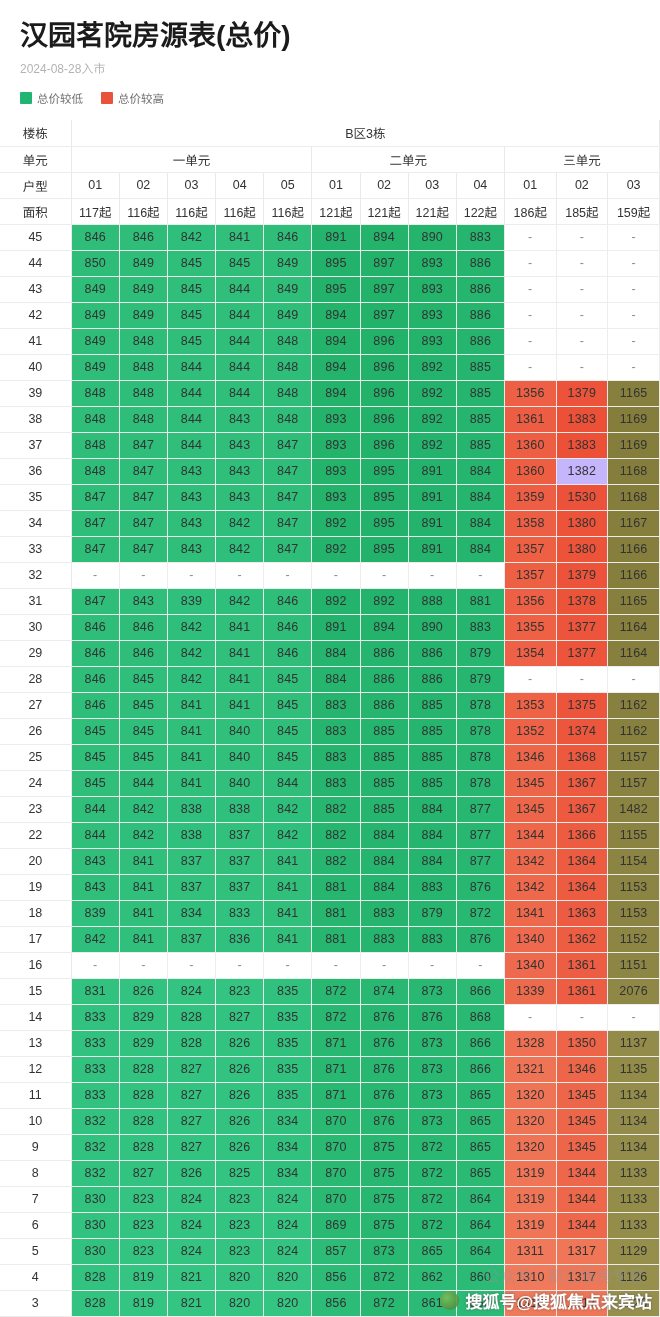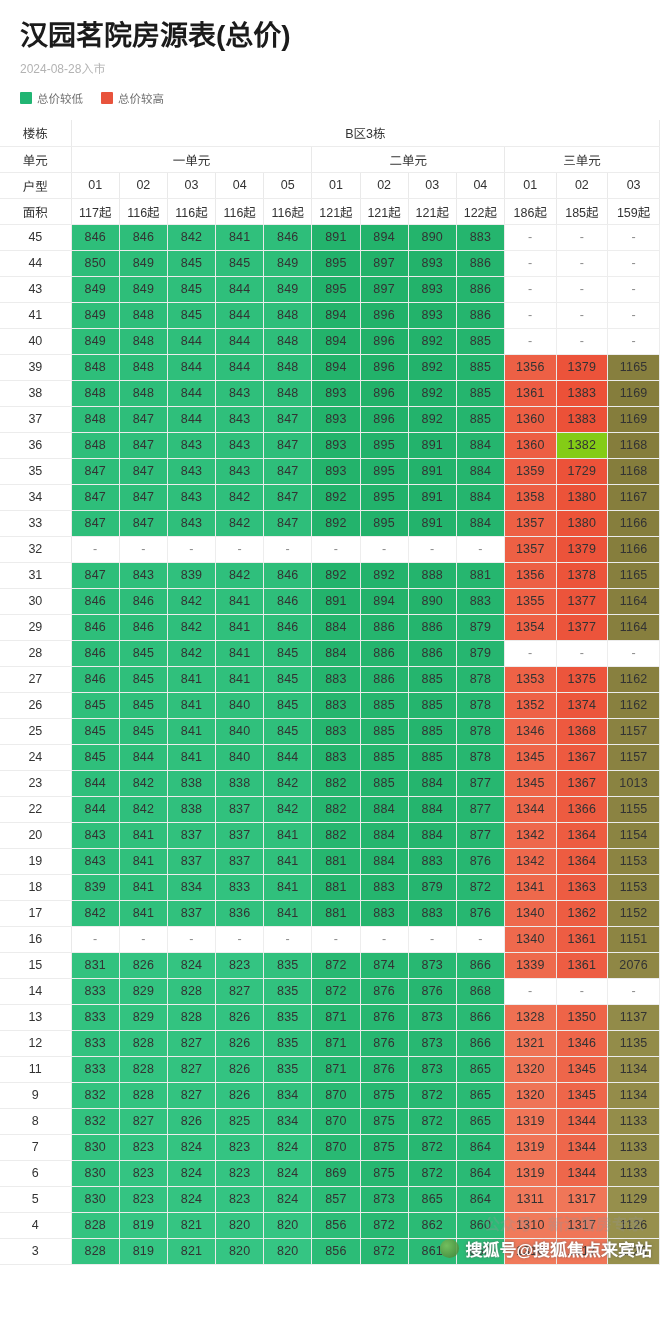--- a/index.html
+++ b/index.html
@@ -263,20 +263,35 @@
             <td class="cell" style="background: rgb(46, 190, 121);">849</td>
             <td class="cell" style="background: rgb(34, 178, 107);">895</td>
             <td class="cell" style="background: rgb(34, 178, 106);">897</td>
             <td class="cell" style="background: rgb(35, 179, 107);">893</td>
             <td class="cell" style="background: rgb(37, 181, 110);">886</td>
             <td class="cell empty">-</td>
             <td class="cell empty">-</td>
             <td class="cell empty">-</td>
           </tr>
           <tr class="data-row">
+            <td class="row-head">42</td>
+            <td class="cell" style="background: rgb(46, 190, 121);">849</td>
+            <td class="cell" style="background: rgb(46, 190, 121);">849</td>
+            <td class="cell" style="background: rgb(47, 191, 123);">845</td>
+            <td class="cell" style="background: rgb(47, 191, 123);">844</td>
+            <td class="cell" style="background: rgb(46, 190, 121);">849</td>
+            <td class="cell" style="background: rgb(35, 179, 107);">894</td>
+            <td class="cell" style="background: rgb(34, 178, 106);">897</td>
+            <td class="cell" style="background: rgb(35, 179, 107);">893</td>
+            <td class="cell" style="background: rgb(37, 181, 110);">886</td>
+            <td class="cell empty">-</td>
+            <td class="cell empty">-</td>
+            <td class="cell empty">-</td>
+          </tr>
+          <tr class="data-row">
             <td class="row-head">41</td>
             <td class="cell" style="background: rgb(46, 190, 121);">849</td>
             <td class="cell" style="background: rgb(46, 190, 122);">848</td>
             <td class="cell" style="background: rgb(47, 191, 123);">845</td>
             <td class="cell" style="background: rgb(47, 191, 123);">844</td>
             <td class="cell" style="background: rgb(46, 190, 122);">848</td>
             <td class="cell" style="background: rgb(35, 179, 107);">894</td>
             <td class="cell" style="background: rgb(34, 178, 106);">896</td>
             <td class="cell" style="background: rgb(35, 179, 107);">893</td>
             <td class="cell" style="background: rgb(37, 181, 110);">886</td>
@@ -349,36 +364,36 @@
             <td class="cell" style="background: rgb(46, 190, 122);">848</td>
             <td class="cell" style="background: rgb(46, 190, 122);">847</td>
             <td class="cell" style="background: rgb(47, 191, 123);">843</td>
             <td class="cell" style="background: rgb(47, 191, 123);">843</td>
             <td class="cell" style="background: rgb(46, 190, 122);">847</td>
             <td class="cell" style="background: rgb(35, 179, 107);">893</td>
             <td class="cell" style="background: rgb(34, 178, 107);">895</td>
             <td class="cell" style="background: rgb(35, 179, 108);">891</td>
             <td class="cell" style="background: rgb(37, 181, 110);">884</td>
             <td class="cell" style="background: rgb(237, 94, 67);">1360</td>
-            <td class="cell" style="background: #84cc16;">1382</td>
+            <td class="cell" style="background: #c4b5fd;">1382</td>
             <td class="cell" style="background: rgb(133, 125, 60);">1168</td>
           </tr>
           <tr class="data-row">
             <td class="row-head">35</td>
             <td class="cell" style="background: rgb(46, 190, 122);">847</td>
             <td class="cell" style="background: rgb(46, 190, 122);">847</td>
             <td class="cell" style="background: rgb(47, 191, 123);">843</td>
             <td class="cell" style="background: rgb(47, 191, 123);">843</td>
             <td class="cell" style="background: rgb(46, 190, 122);">847</td>
             <td class="cell" style="background: rgb(35, 179, 107);">893</td>
             <td class="cell" style="background: rgb(34, 178, 107);">895</td>
             <td class="cell" style="background: rgb(35, 179, 108);">891</td>
             <td class="cell" style="background: rgb(37, 181, 110);">884</td>
             <td class="cell" style="background: rgb(237, 94, 68);">1359</td>
-            <td class="cell" style="background: rgb(236, 82, 57);">1729</td>
+            <td class="cell" style="background: rgb(236, 82, 57);">1530</td>
             <td class="cell" style="background: rgb(133, 125, 60);">1168</td>
           </tr>
           <tr class="data-row">
             <td class="row-head">34</td>
             <td class="cell" style="background: rgb(46, 190, 122);">847</td>
             <td class="cell" style="background: rgb(46, 190, 122);">847</td>
             <td class="cell" style="background: rgb(47, 191, 123);">843</td>
             <td class="cell" style="background: rgb(47, 191, 124);">842</td>
             <td class="cell" style="background: rgb(46, 190, 122);">847</td>
             <td class="cell" style="background: rgb(35, 179, 108);">892</td>
@@ -545,21 +560,21 @@
             <td class="cell" style="background: rgb(47, 191, 124);">842</td>
             <td class="cell" style="background: rgb(48, 192, 125);">838</td>
             <td class="cell" style="background: rgb(48, 192, 125);">838</td>
             <td class="cell" style="background: rgb(47, 191, 124);">842</td>
             <td class="cell" style="background: rgb(38, 182, 111);">882</td>
             <td class="cell" style="background: rgb(37, 181, 110);">885</td>
             <td class="cell" style="background: rgb(37, 181, 110);">884</td>
             <td class="cell" style="background: rgb(39, 183, 112);">877</td>
             <td class="cell" style="background: rgb(238, 102, 74);">1345</td>
             <td class="cell" style="background: rgb(237, 90, 64);">1367</td>
-            <td class="cell" style="background: rgb(138, 131, 65);">1013</td>
+            <td class="cell" style="background: rgb(138, 131, 65);">1482</td>
           </tr>
           <tr class="data-row">
             <td class="row-head">22</td>
             <td class="cell" style="background: rgb(47, 191, 123);">844</td>
             <td class="cell" style="background: rgb(47, 191, 124);">842</td>
             <td class="cell" style="background: rgb(48, 192, 125);">838</td>
             <td class="cell" style="background: rgb(49, 193, 125);">837</td>
             <td class="cell" style="background: rgb(47, 191, 124);">842</td>
             <td class="cell" style="background: rgb(38, 182, 111);">882</td>
             <td class="cell" style="background: rgb(37, 181, 110);">884</td>
@@ -713,20 +728,35 @@
             <td class="cell" style="background: rgb(49, 193, 126);">835</td>
             <td class="cell" style="background: rgb(40, 184, 114);">871</td>
             <td class="cell" style="background: rgb(39, 183, 113);">876</td>
             <td class="cell" style="background: rgb(40, 184, 114);">873</td>
             <td class="cell" style="background: rgb(42, 186, 116);">865</td>
             <td class="cell" style="background: rgb(239, 116, 86);">1320</td>
             <td class="cell" style="background: rgb(238, 102, 74);">1345</td>
             <td class="cell" style="background: rgb(148, 140, 74);">1134</td>
           </tr>
           <tr class="data-row">
+            <td class="row-head">10</td>
+            <td class="cell" style="background: rgb(50, 194, 127);">832</td>
+            <td class="cell" style="background: rgb(51, 195, 128);">828</td>
+            <td class="cell" style="background: rgb(51, 195, 128);">827</td>
+            <td class="cell" style="background: rgb(51, 195, 129);">826</td>
+            <td class="cell" style="background: rgb(49, 193, 126);">834</td>
+            <td class="cell" style="background: rgb(41, 185, 115);">870</td>
+            <td class="cell" style="background: rgb(39, 183, 113);">876</td>
+            <td class="cell" style="background: rgb(40, 184, 114);">873</td>
+            <td class="cell" style="background: rgb(42, 186, 116);">865</td>
+            <td class="cell" style="background: rgb(239, 116, 86);">1320</td>
+            <td class="cell" style="background: rgb(238, 102, 74);">1345</td>
+            <td class="cell" style="background: rgb(148, 140, 74);">1134</td>
+          </tr>
+          <tr class="data-row">
             <td class="row-head">9</td>
             <td class="cell" style="background: rgb(50, 194, 127);">832</td>
             <td class="cell" style="background: rgb(51, 195, 128);">828</td>
             <td class="cell" style="background: rgb(51, 195, 128);">827</td>
             <td class="cell" style="background: rgb(51, 195, 129);">826</td>
             <td class="cell" style="background: rgb(49, 193, 126);">834</td>
             <td class="cell" style="background: rgb(41, 185, 115);">870</td>
             <td class="cell" style="background: rgb(39, 183, 113);">875</td>
             <td class="cell" style="background: rgb(40, 184, 114);">872</td>
             <td class="cell" style="background: rgb(42, 186, 116);">865</td>

